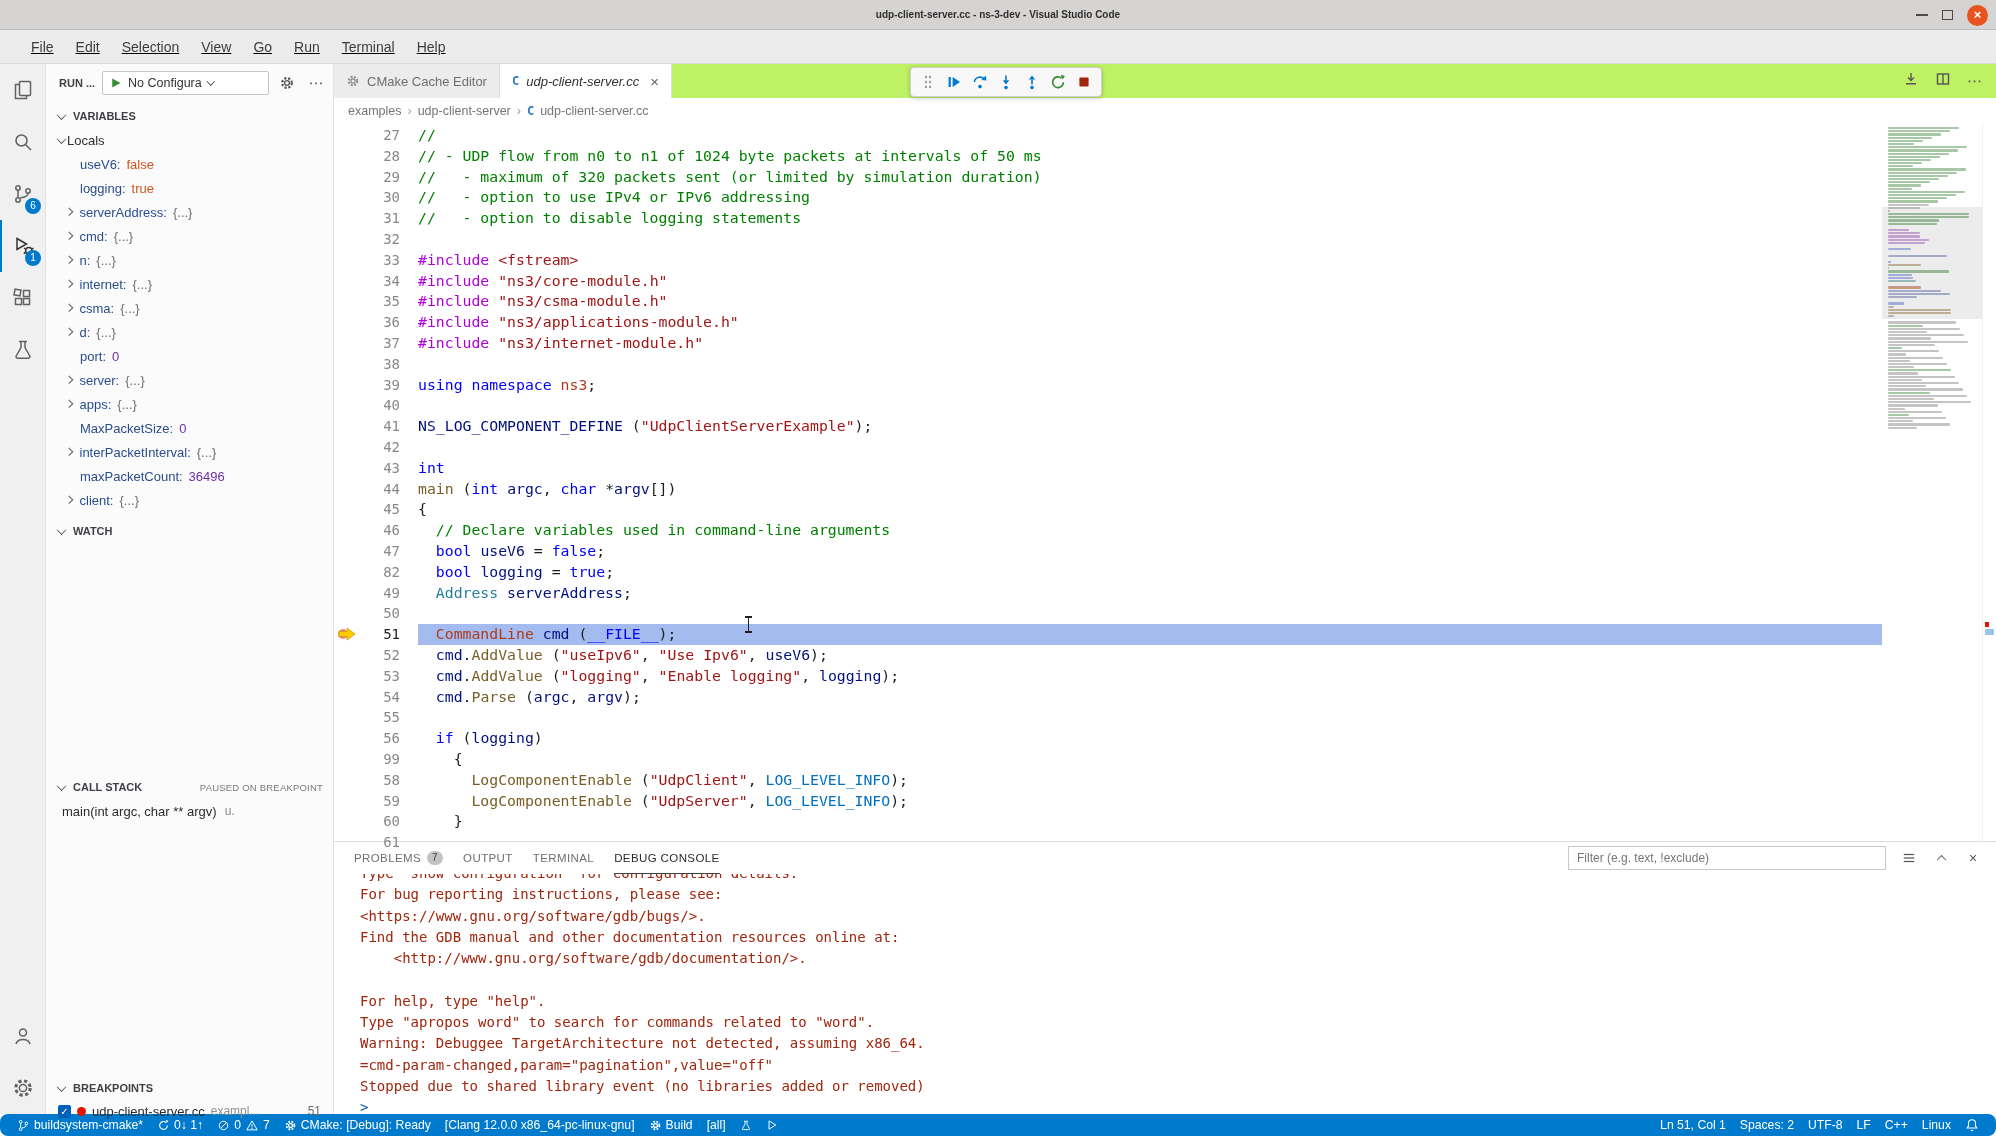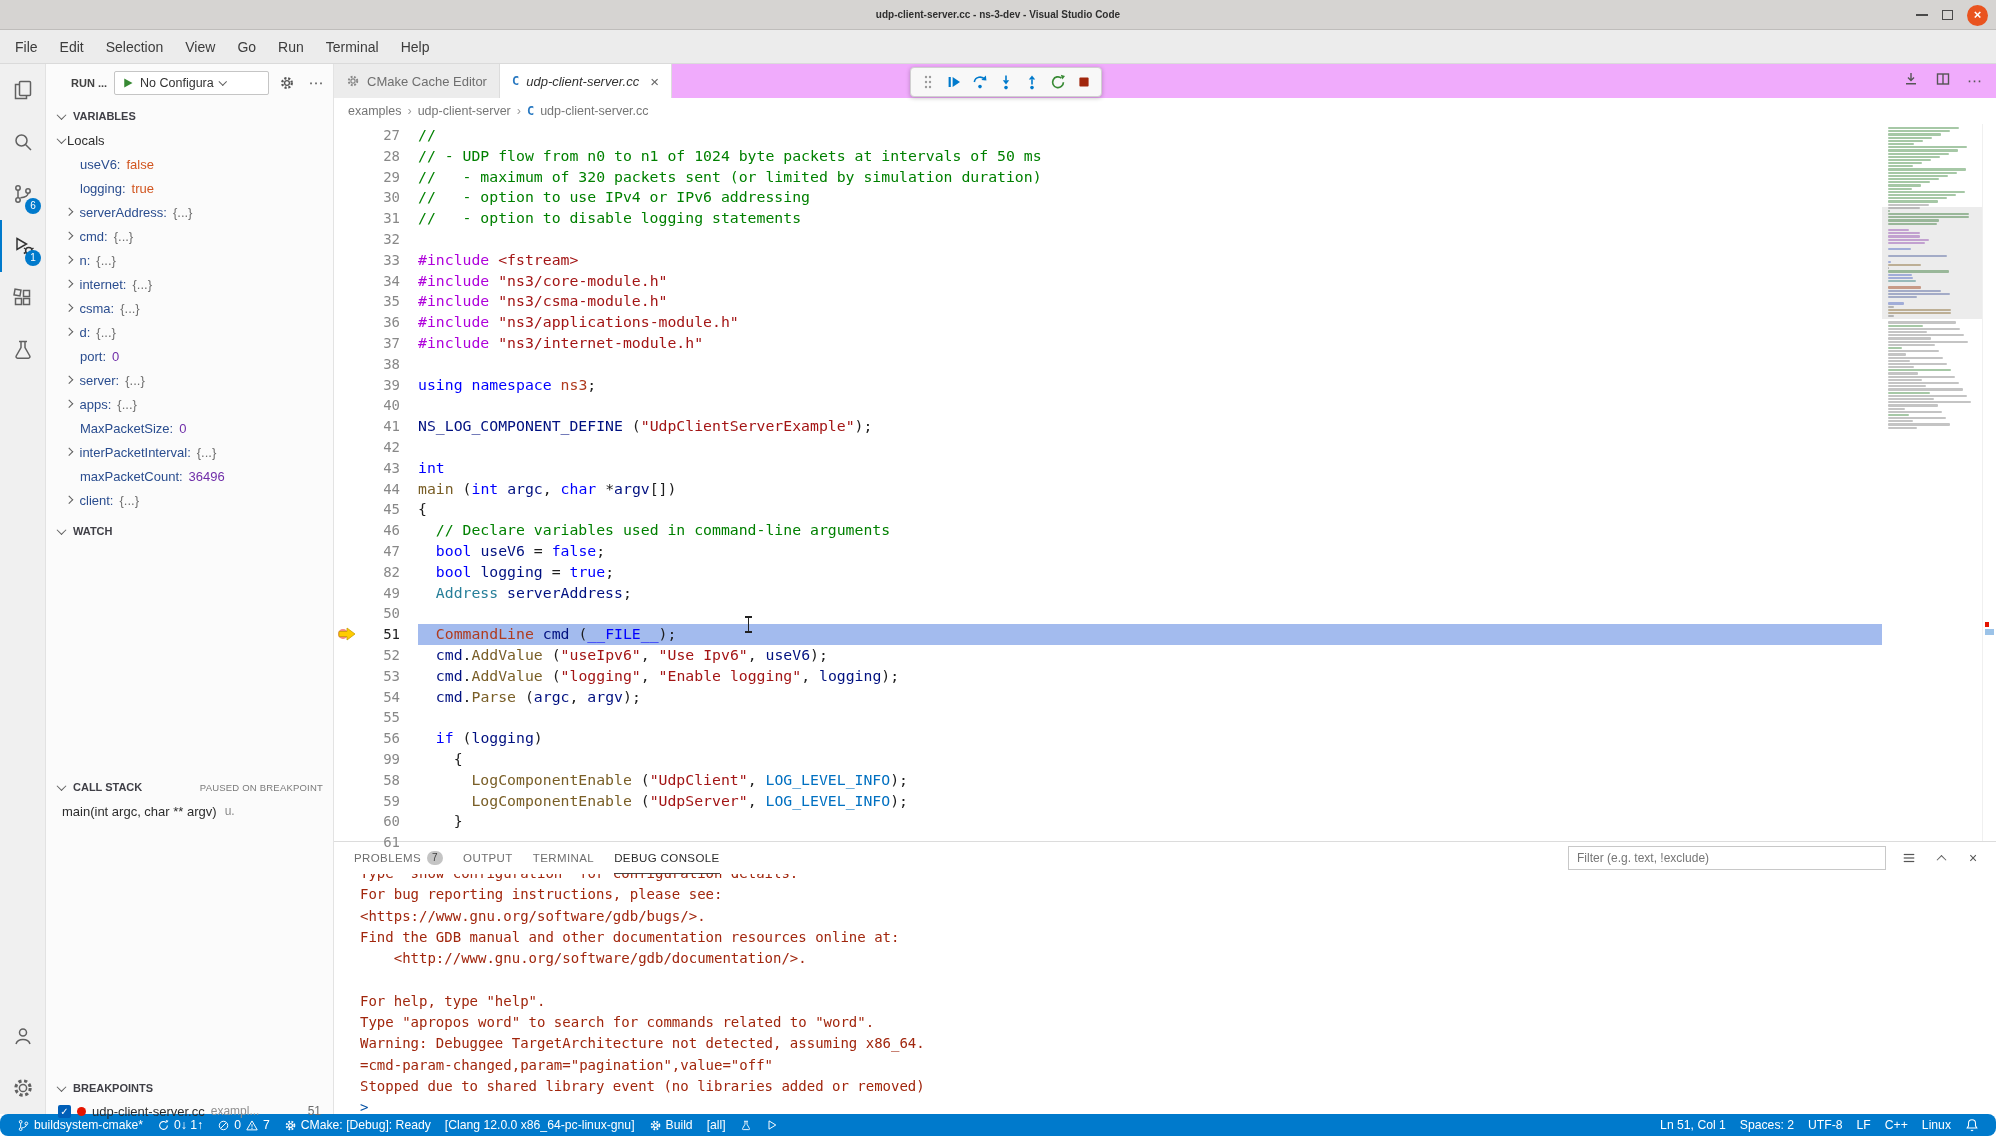--- a/index.html
+++ b/index.html
@@ -12,40 +12,40 @@
     display:flex; align-items:center; position:relative; flex:0 0 30px; }
   .titlebar .title { flex:1; text-align:center; font-size:10px; font-weight:bold; color:#2f2f2f; }
   .win-controls { position:absolute; right:8px; top:0; height:30px; display:flex; align-items:center; gap:14px; }
   .wc-min { width:12px; height:2px; background:#4a4a4a; }
   .wc-max { width:11px; height:10px; border:1.5px solid #4a4a4a; }
   .wc-close { width:21px; height:21px; border-radius:50%; background:#e9531f; color:#fff;
     font-size:13px; line-height:20px; text-align:center; font-weight:bold; }
 
   
   .menubar { height:34px; background:#ececec; border-bottom:1px solid #dadada;
-    display:flex; align-items:center; padding-left:4px; flex:0 0 34px; }
+    display:flex; align-items:center; padding-left:20px; flex:0 0 34px;text-decoration:underline; }
   .menu-item { padding:0 11px; font-size:14px; color:#3c3c3c; line-height:34px; cursor:default; }
 
   
   .main { flex:1; display:flex; min-height:0; }
 
   
   .activitybar { width:46px; background:#f0f0f0; border-right:1px solid #e2e2e2;
     display:flex; flex-direction:column; align-items:stretch; }
   .ab-icon { height:52px; display:flex; align-items:center; justify-content:center; position:relative; }
   .ab-icon svg { stroke:#616161; fill:none; stroke-width:1.5; }
   .ab-icon.active { border-left:2px solid #007acc; }
   .ab-icon.active svg { stroke:#333; }
   .ab-badge { position:absolute; right:4px; bottom:6px; min-width:16px; height:16px; border-radius:9px;
     background:#007acc; color:#fff; font-size:10px; line-height:16px; text-align:center; padding:0 3px; }
   .ab-bottom { margin-top:auto; }
 
   
   .sidebar { width:288px; background:#fbfbfb; border-right:1px solid #e3e3e3; position:relative; font-size:13px; color:#333; }
-  .sb-header { position:absolute; top:0; left:12px; right:0; height:38px; display:flex; align-items:center; padding:0 6px 0 13px; gap:7px; }
+  .sb-header { position:absolute; top:0; left:0; right:0; height:38px; display:flex; align-items:center; padding:0 6px 0 13px; gap:7px; }
   .sb-title { font-size:11px; font-weight:bold; color:#424242; white-space:nowrap; }
   .cfg-dd { display:flex; align-items:center; gap:6px; border:1px solid #c5c5c5; background:#fff;
     border-radius:2px; height:24px; padding:0 7px; flex:1; min-width:0; }
   .cfg-dd .lbl { font-size:12.5px; color:#333; white-space:nowrap; overflow:hidden; }
   .sb-gear, .sb-more { color:#555; display:flex; align-items:center; justify-content:center; width:22px; height:22px; }
   .sb-more { font-size:15px; }
 
   .chev { display:inline-block; width:7px; height:7px; border-right:1.5px solid #616161; border-bottom:1.5px solid #616161; flex:0 0 auto; }
   .chev.down { transform:rotate(45deg) translate(-1px,-1px); }
   .chev.right { transform:rotate(-45deg); }
@@ -75,21 +75,21 @@
   .bp-check { width:13px; height:13px; background:#005fb8; border-radius:2px; color:#fff; font-size:10px;
     line-height:13px; text-align:center; }
   .bp-dot { width:9px; height:9px; border-radius:50%; background:#e51400; }
   .bp-file { color:#2c2c2c; white-space:nowrap; }
   .bp-path { color:#8f8f8f; font-size:12px; overflow:hidden; white-space:nowrap; flex:1; }
   .bp-line { color:#6a6a6a; font-size:12px; }
 
   
   .editor-col { flex:1; display:flex; flex-direction:column; min-width:0; position:relative; }
 
-  .tabbar { height:34px; background:#f0abfc; display:flex; align-items:stretch; flex:0 0 34px; }
+  .tabbar { height:34px; background:#bef264; display:flex; align-items:stretch; flex:0 0 34px; }
   .tab { display:flex; align-items:center; gap:7px; padding:0 12px; font-size:13px; color:#6f6f6f;
     background:#ececec; border-right:1px solid #dcdcdc; }
   .tab.active { background:#fff; color:#333; }
   .tab.active .tab-label { font-style:italic; }
   .tab-close { color:#666; font-size:15px; margin-left:4px; }
   .cicon { font-family:"DejaVu Sans Mono", monospace; font-weight:bold; font-size:12px; color:#2b7ac2; }
   .tab-actions { margin-left:auto; display:flex; align-items:center; gap:16px; padding-right:14px; color:#555; }
   .tab-actions svg { stroke:#555; fill:none; stroke-width:1.4; }
   .dots { font-size:15px; color:#555; }
 

